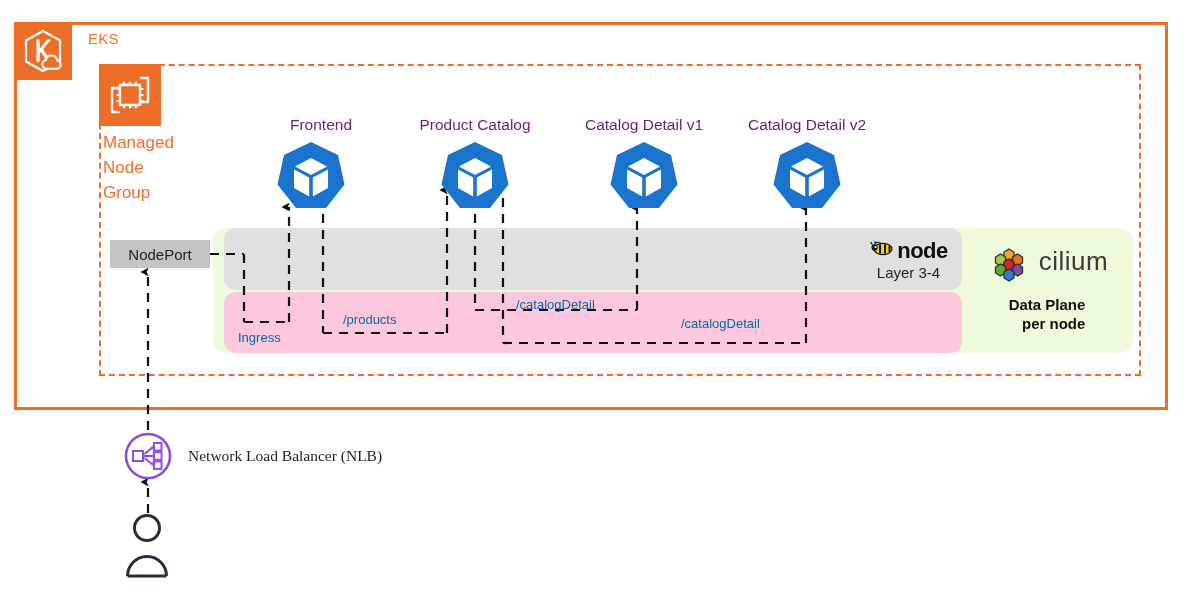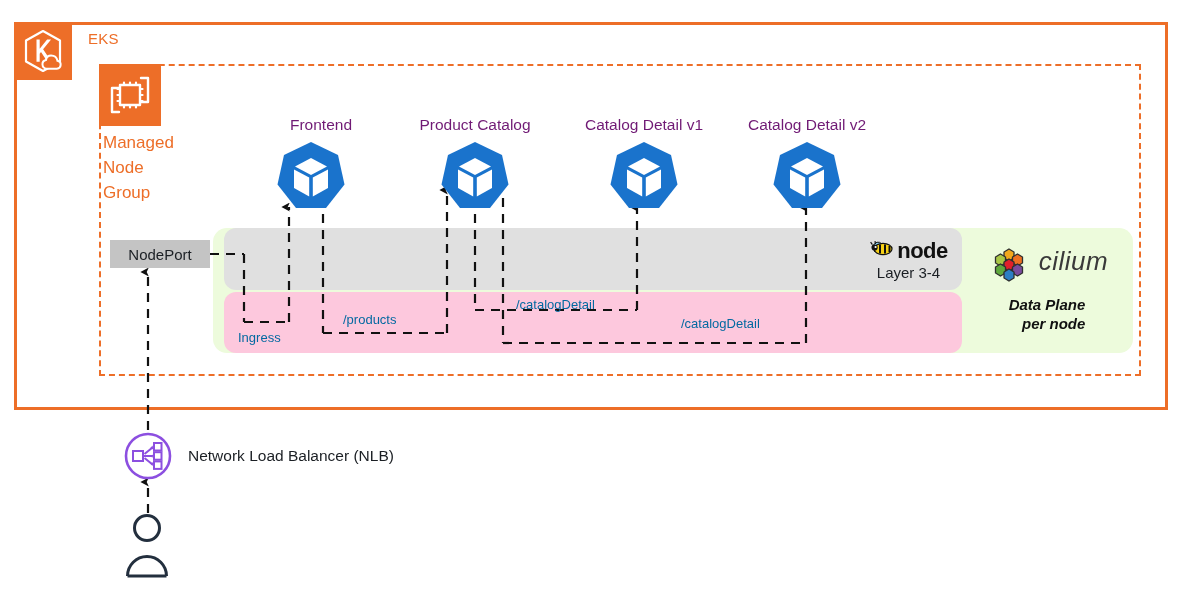--- a/index.html
+++ b/index.html
@@ -25,38 +25,38 @@
 
   
   .chip{position:absolute;border-radius:10px;display:flex;flex-direction:column;align-items:center;justify-content:center;}
   .chip-ebpf{left:855px;top:231px;width:107px;height:56px;background:#e0e0e0;}
   .chip-envoy{left:850px;top:305px;width:112px;height:56px;background:#fdc8dd;}
   .chip-row{display:flex;align-items:center;gap:2px;}
   .chip-sub{font-size:15px;color:#1b1f24;line-height:16px;margin-top:1px;}
   .ebpf-word{font-size:22px;font-weight:bold;color:#111;letter-spacing:-.5px;line-height:22px;}
   .envoy-word{font-size:21px;color:#3b2f63;line-height:22px;letter-spacing:.2px;}
 
-  .cilium-wrap{left:972px;top:236px;width:150px;display:flex;flex-direction:column;align-items:center;font-style:italic;}
+  .cilium-wrap{left:972px;top:236px;width:150px;display:flex;flex-direction:column;align-items:center;}
   .cilium-row{display:flex;align-items:center;gap:7px;}
   .cilium-word{font-size:26px;color:#3a3a3a;letter-spacing:.5px;line-height:26px;}
   .cilium-sub{font-size:15px;font-weight:bold;color:#111;line-height:19px;text-align:right;margin-top:9px;}
 
   
   .nodeport{left:110px;top:240px;width:100px;height:28px;background:#c4c4c4;border-radius:0;display:flex;align-items:center;justify-content:center;font-size:15px;color:#1b1f24;}
 
   
   .pod{position:absolute;width:76px;height:76px;}
   .pod-label{position:absolute;font-size:15.5px;color:#701a75;white-space:nowrap;text-align:center;}
 
   
   .edge-label{position:absolute;font-size:13px;color:#0369a1;white-space:nowrap;}
 
   
   .nlb-icon{left:124px;top:432px;width:48px;height:48px;}
-  .nlb-label{left:188px;top:447px;font-size:15.5px;color:#1b1f24;white-space:nowrap;}
+  .nlb-label{left:188px;top:447px;font-size:15.5px;color:#1b1f24;white-space:nowrap;font-family:Liberation Serif, serif;}
   .user-icon{left:124px;top:513px;width:54px;height:66px;}
 </style>
 </head>
 <body>
 
 <div id="stage">
 
   <div class="abs band-green"></div>
 
   <div class="abs eks-box"></div>

